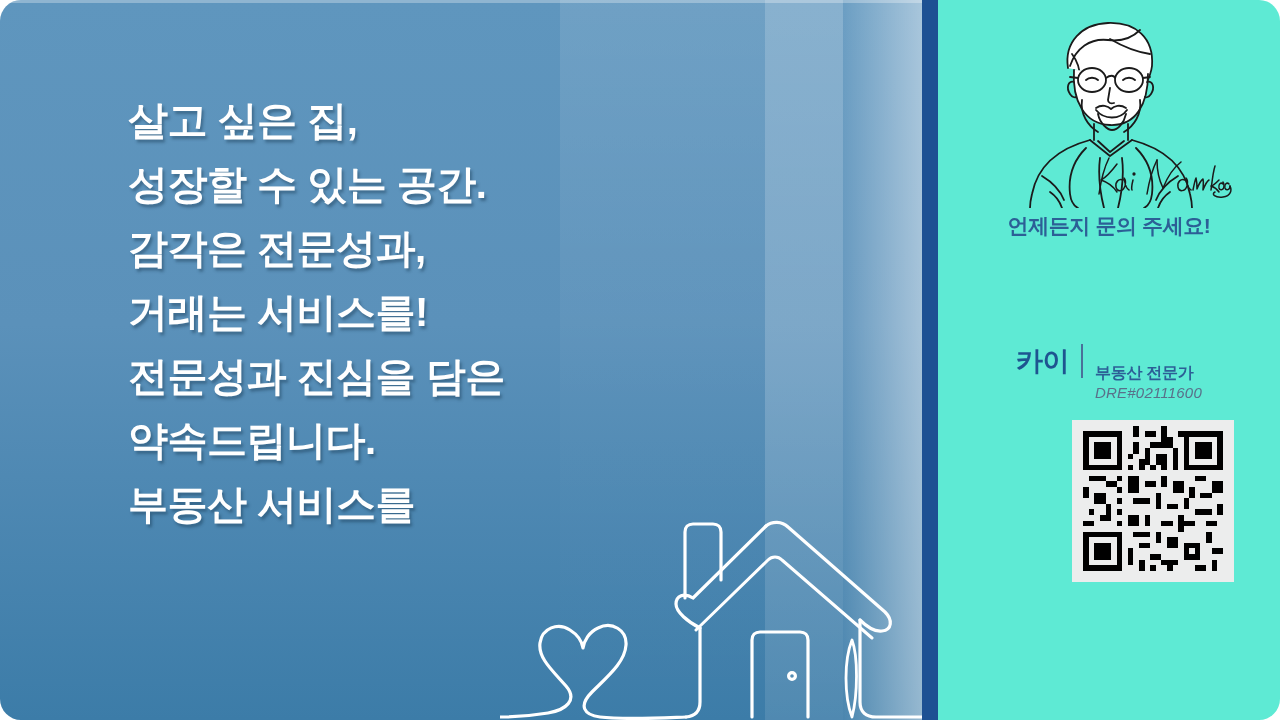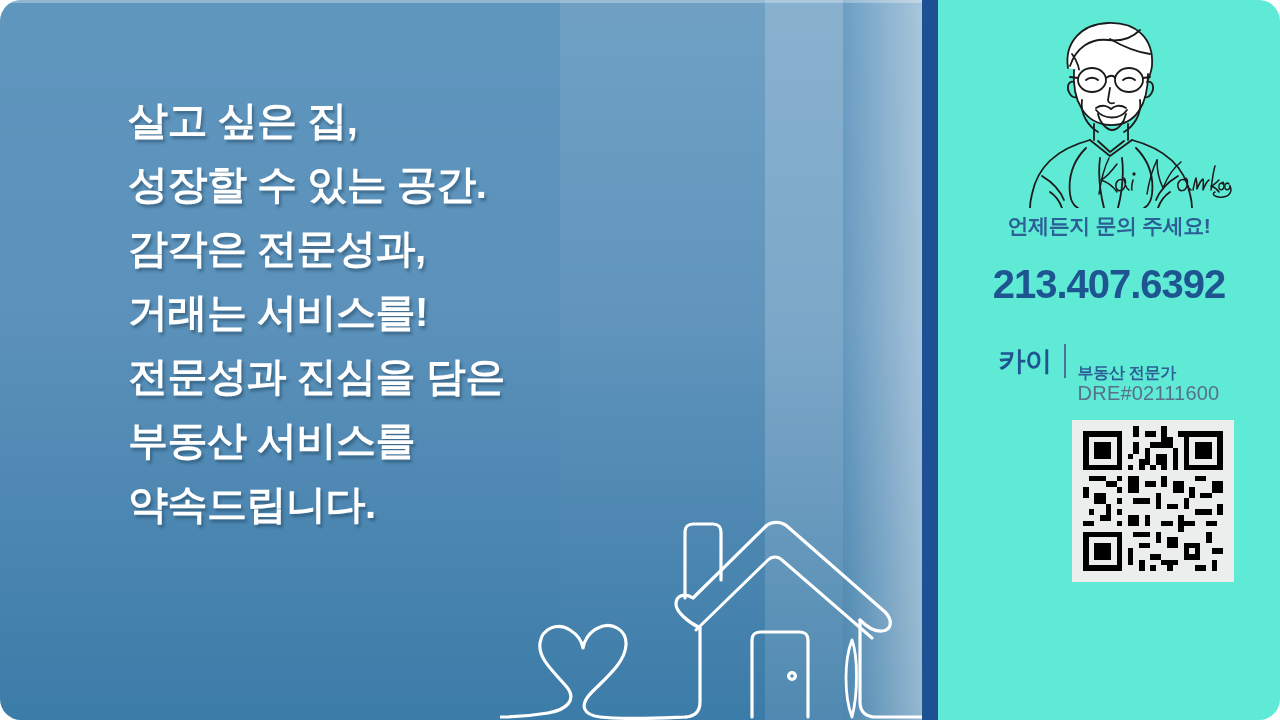--- a/index.html
+++ b/index.html
@@ -159,24 +159,25 @@
   .role-block { text-align: left; margin-top: 45px; }
   .role-title {
     color: #2c5f96;
     font-size: 16px;
     font-weight: bold;
     letter-spacing: -0.3px;
     line-height: 20px;
   }
   .role-dre {
     color: #59708a;
-    font-size: 20px;
+    font-size: 15px;
     font-weight: normal;
     line-height: 20px;
     letter-spacing: 0.2px;
+    font-style: italic;
   }
 
   #qr {
     position: absolute;
     left: 134px;
     top: 420px;
     width: 162px;
     height: 162px;
     background: #eceded;
     padding: 0;
@@ -207,22 +208,22 @@
     <div class="band band-a"></div>
     <div class="band band-b"></div>
     <div class="band band-c"></div>
 
     <div id="headline">
       <span class="hl">살고 싶은 집,</span>
       <span class="hl">성장할 수 있는 공간.</span>
       <span class="hl">감각은 전문성과,</span>
       <span class="hl">거래는 서비스를!</span>
       <span class="hl">전문성과 진심을 담은</span>
+      <span class="hl">약속드립니다.</span>
       <span class="hl">부동산 서비스를</span>
-      <span class="hl">약속드립니다.</span>
     </div>
 
     <div id="lineart">
       <svg width="440" height="240" viewBox="0 0 440 240" fill="none" stroke="#ffffff" stroke-width="3.2" stroke-linecap="round" stroke-linejoin="round">
 
         <path d="M0 237 C 14 237, 30 236, 48 233
                  C 66 230, 78 220, 66 206
                  C 52 190, 38 178, 40 163
                  C 42 148, 58 142, 70 150
                  C 78 155, 82 162, 83 168
@@ -338,21 +339,20 @@
 
         <path d="M130 32 C 128 30, 125 32, 126 36 C 127 39, 131 38, 131 34 C 131 31, 130 30, 130 30"></path>
         <path d="M136 32 C 134 30, 131 32, 132 36 C 133 39, 137 38, 137 34"></path>
 
         <path d="M137 34 C 139 38, 138 44, 130 45 C 122 46, 118 42, 122 40"></path>
       </svg>
     </div>
 
     <div class="cta-line">언제든지 문의 주세요!</div>
 
-    <div class="phone">213.407.6392</div>
 
     <div class="name-row">
       <span class="name-ko">카이</span>
       <span class="divider-bar"></span>
       <span class="role-block">
         <span class="role-title" style="display:block">부동산 전문가</span>
         <span class="role-dre" style="display:block">DRE#02111600</span>
       </span>
     </div>
 

